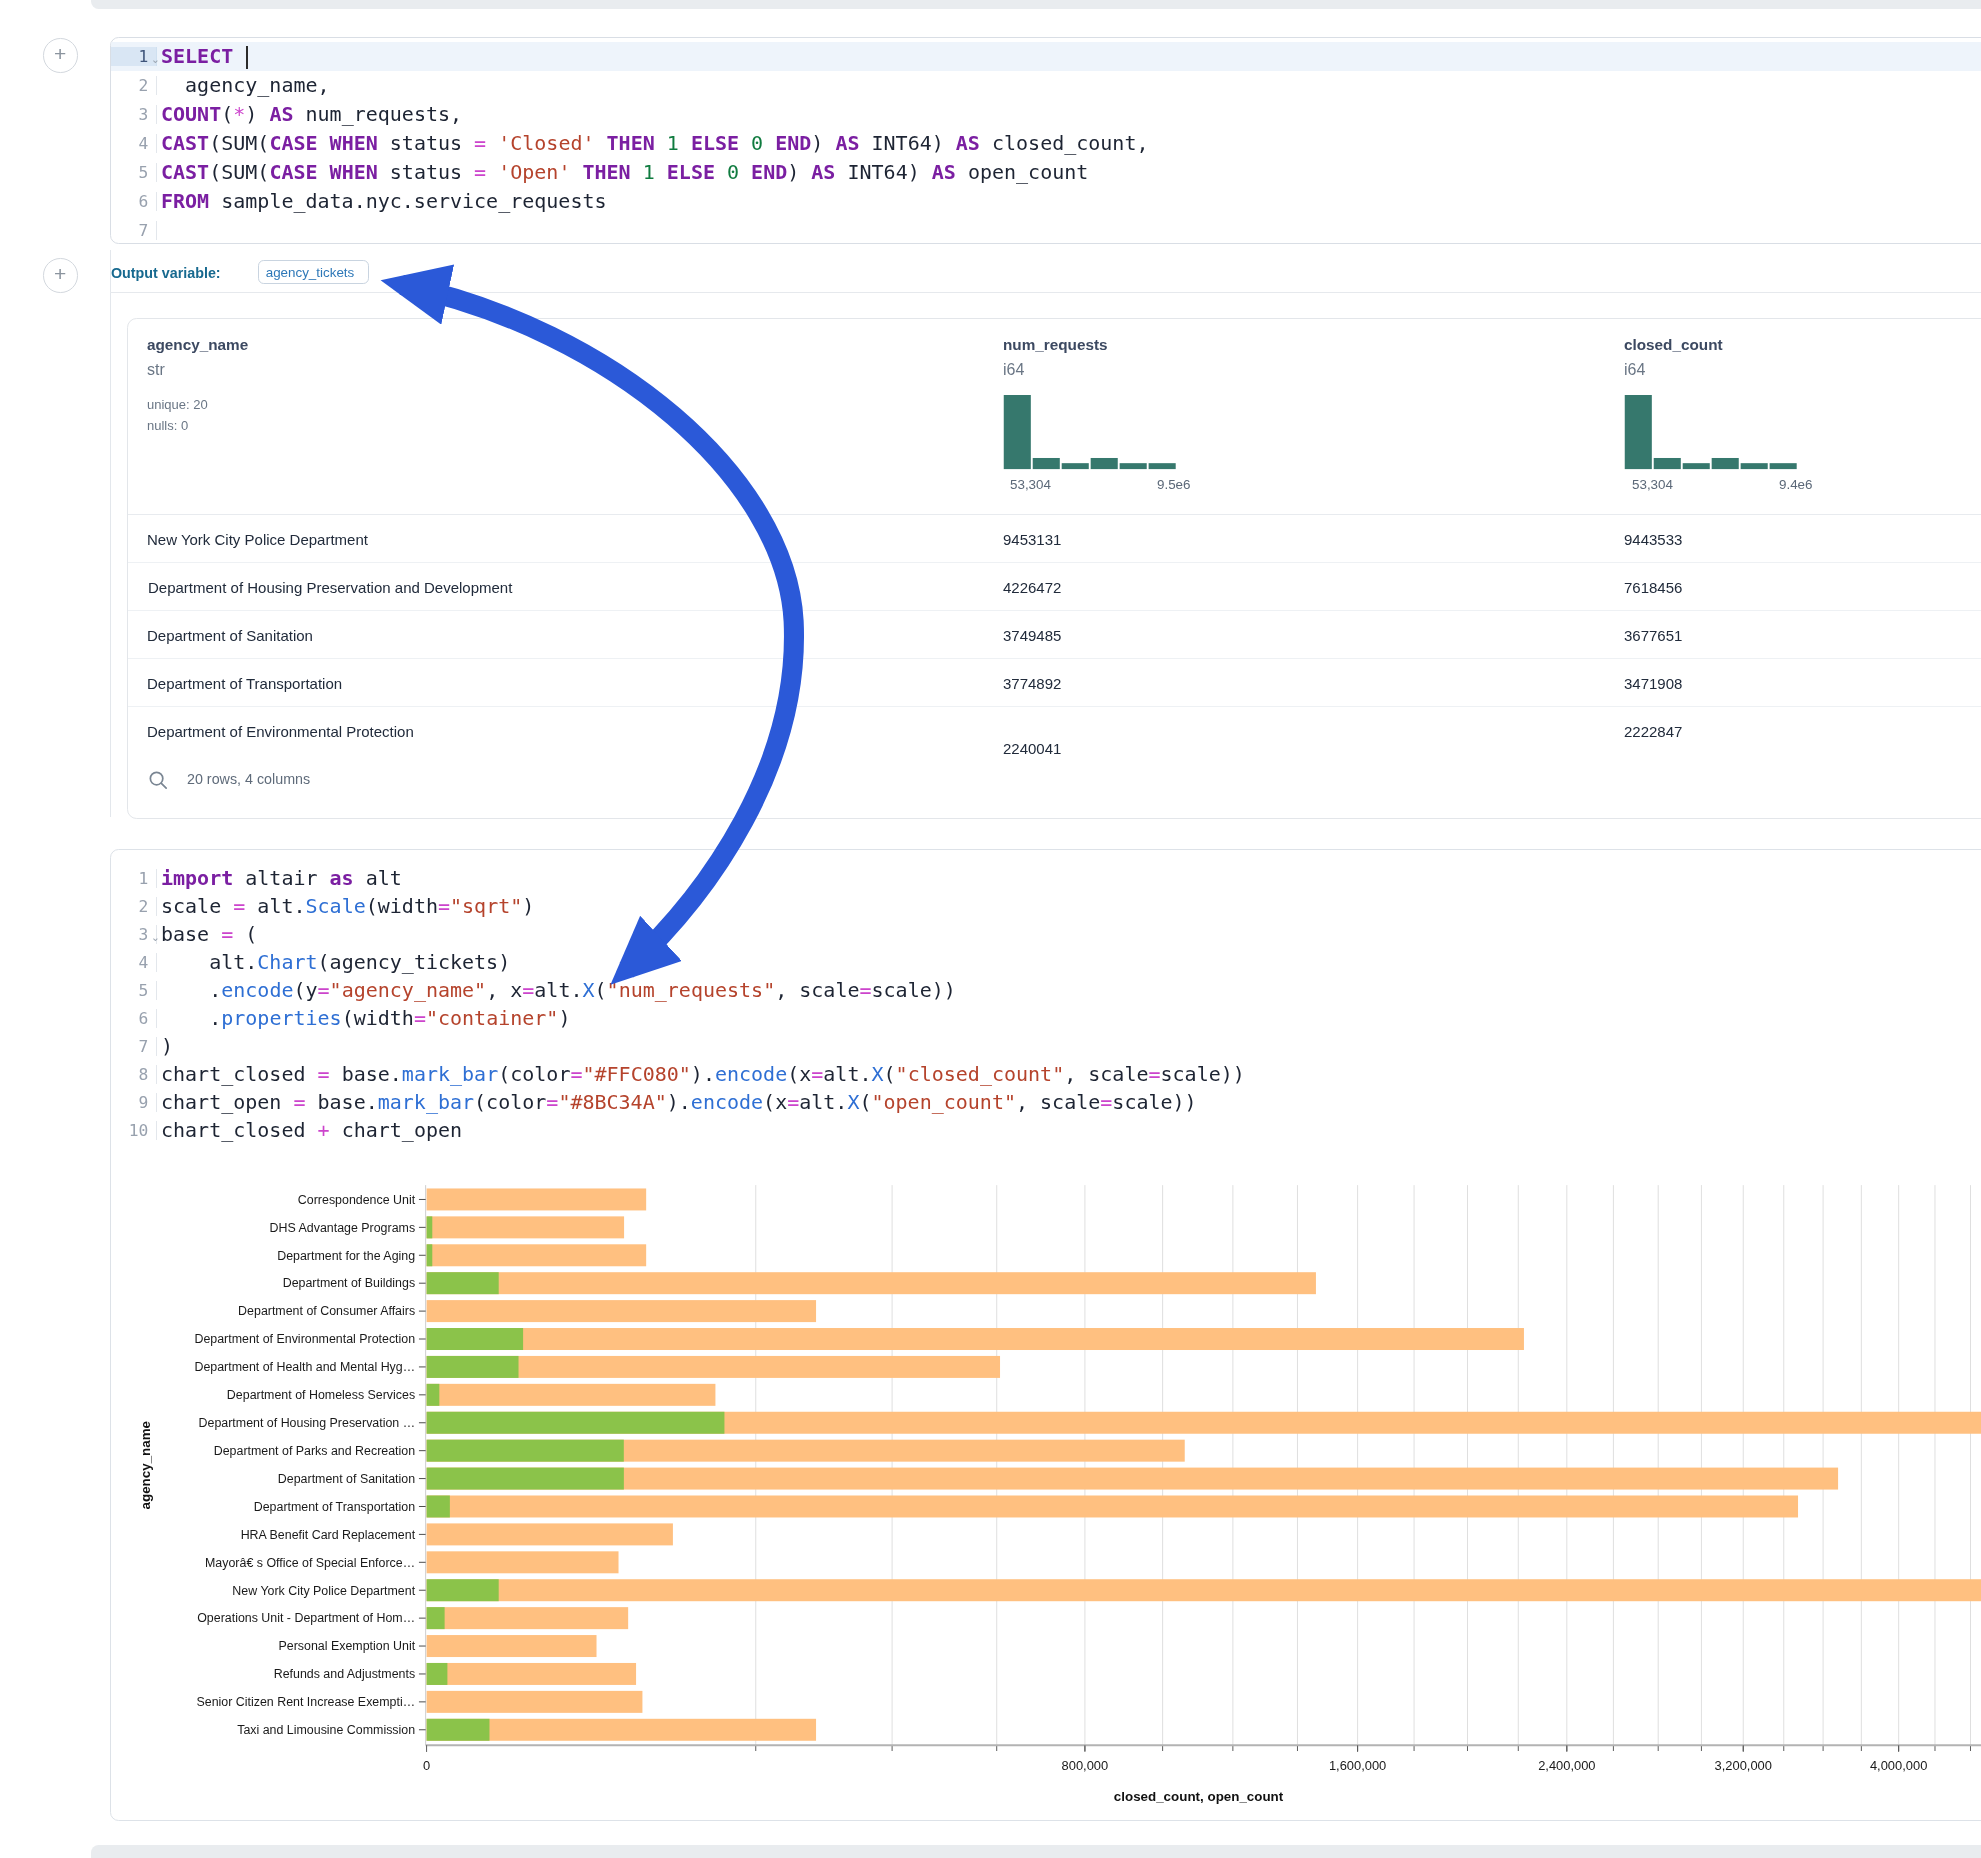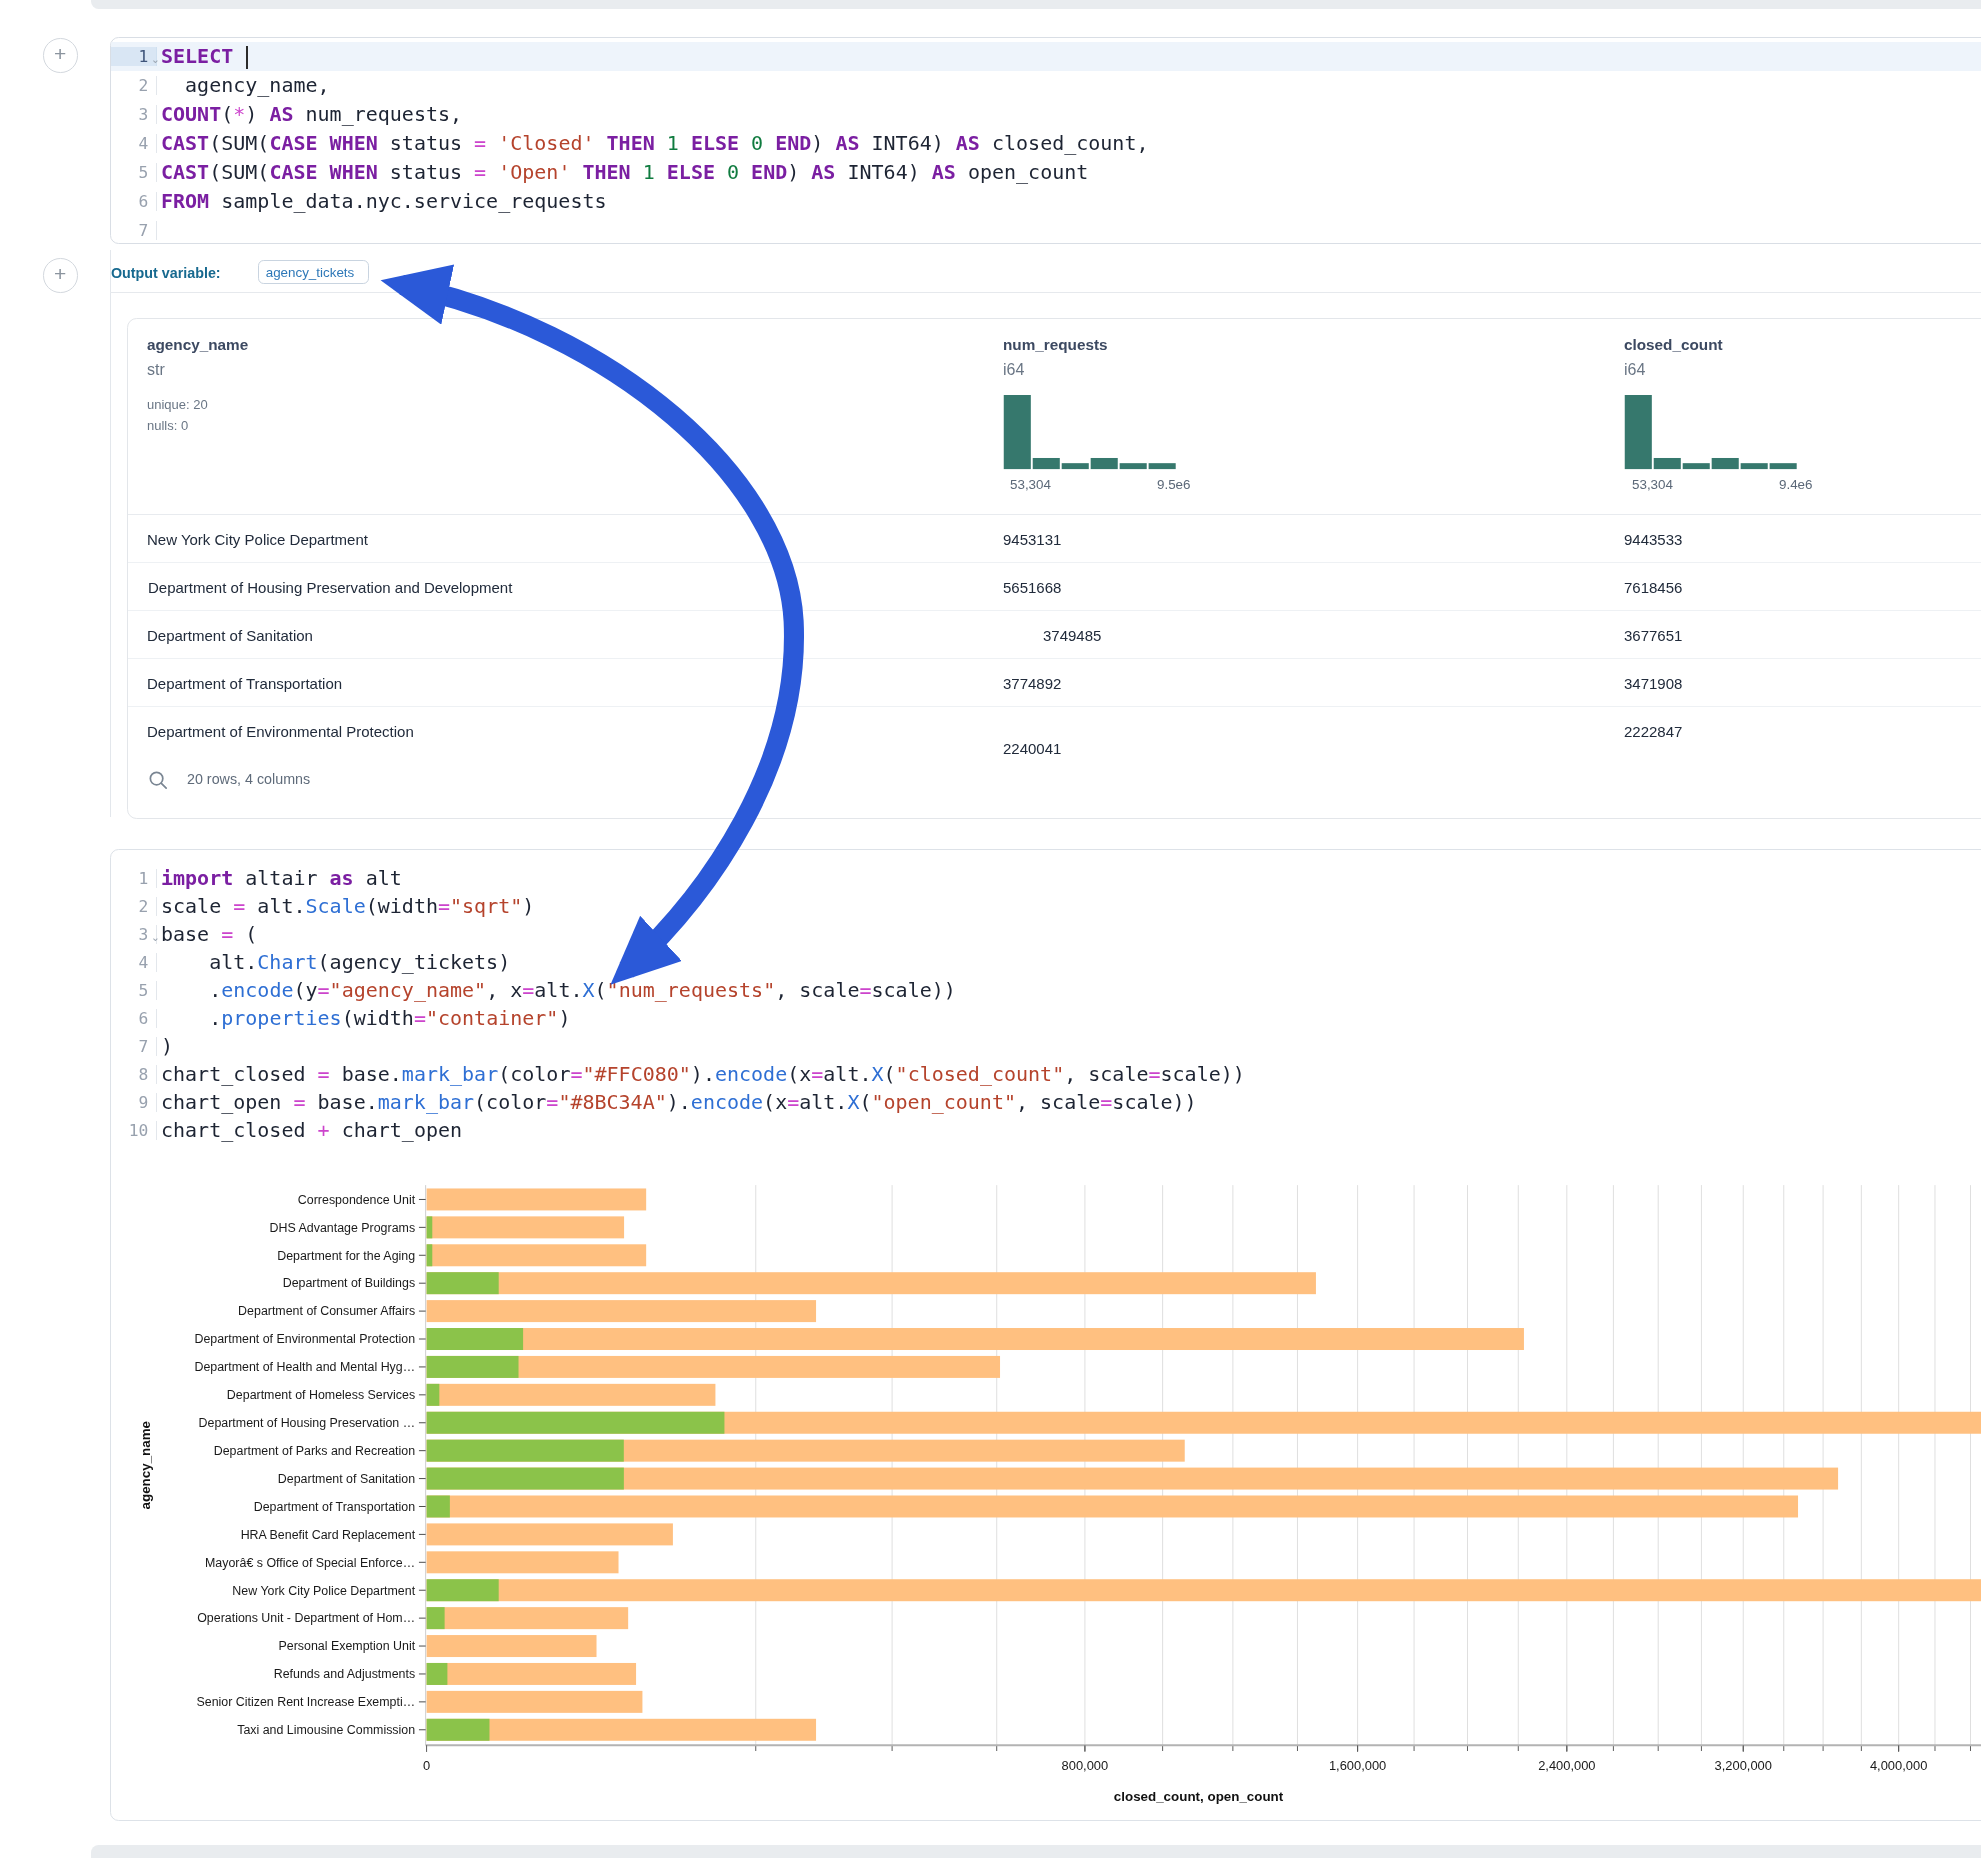--- a/index.html
+++ b/index.html
@@ -105,26 +105,26 @@
         <div class="hist-label" style="left: 1651px; top: 158px;">9.4e6</div>
       </div>
     <div id="table-rows">
         <div class="trow">
           <span class="tcell" style="left: 19px;">New York City Police Department</span>
           <span class="tcell" style="left: 875px;">9453131</span>
           <span class="tcell" style="left: 1496px;">9443533</span>
         </div>
         <div class="trow">
           <span class="tcell" style="left: 20px;">Department of Housing Preservation and Development</span>
-          <span class="tcell" style="left: 875px;">5651668</span>
+          <span class="tcell" style="left: 875px;">4226472</span>
           <span class="tcell" style="left: 1496px;">7618456</span>
         </div>
         <div class="trow">
           <span class="tcell" style="left: 19px;">Department of Sanitation</span>
-          <span class="tcell" style="left: 875px; margin-left: 40px;">3749485</span>
+          <span class="tcell" style="left: 875px;">3749485</span>
           <span class="tcell" style="left: 1496px;">3677651</span>
         </div>
         <div class="trow">
           <span class="tcell" style="left: 19px;">Department of Transportation</span>
           <span class="tcell" style="left: 875px;">3774892</span>
           <span class="tcell" style="left: 1496px;">3471908</span>
         </div>
         <div class="trow">
           <span class="tcell" style="left: 19px;">Department of Environmental Protection</span>
           <span class="tcell" style="left: 875px; margin-top: 17px;">2240041</span>

